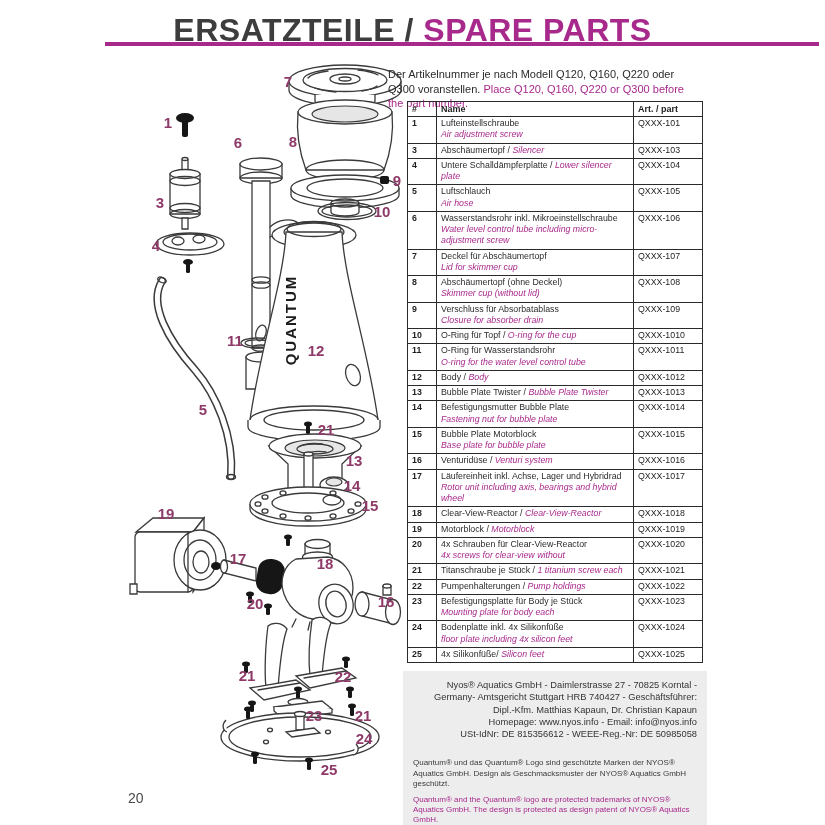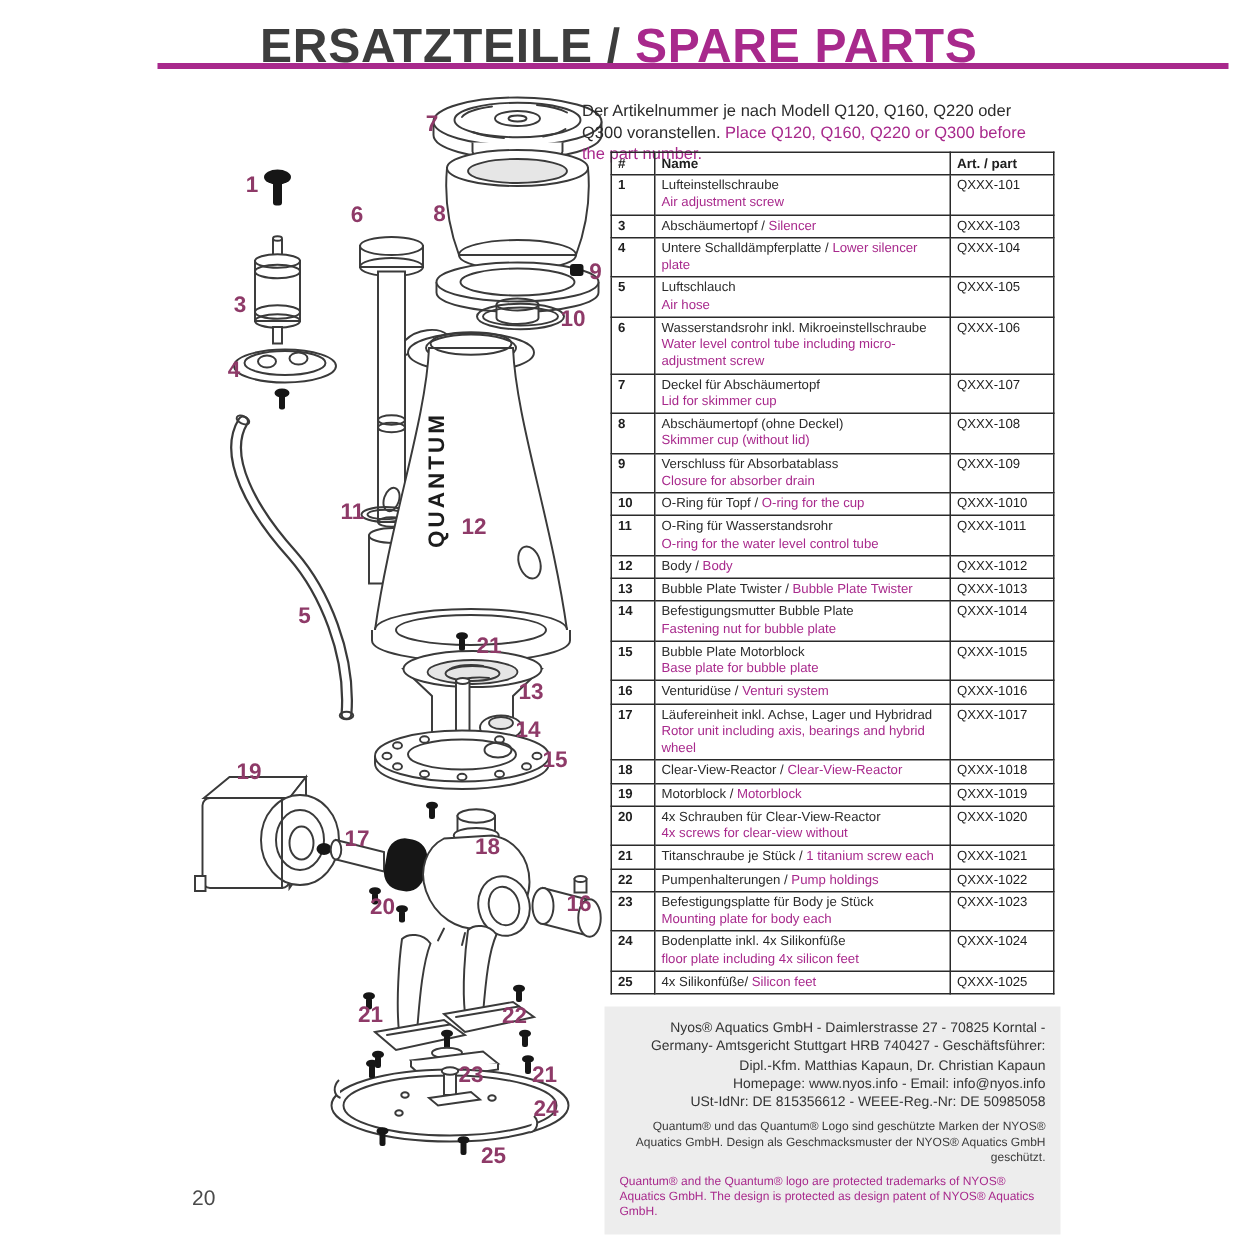--- a/index.html
+++ b/index.html
@@ -23,27 +23,27 @@
 
   
   .tablewrap{position:absolute;left:407px;top:101px;width:296px;}
   table{border-collapse:collapse;width:100%;table-layout:fixed;}
   th,td{border:1.4px solid #2a2a2a;padding:1px 4px 2px 4px;vertical-align:top;text-align:left;}
   th{font-size:9px;font-weight:700;color:#1e1e1e;padding-top:2px;padding-bottom:2px;}
   td{font-size:8.8px;line-height:1.28;}
   .c-num{width:20px;font-weight:700;color:#1e1e1e;}
   .c-art{width:60px;color:#1e1e1e;}
   td .de{color:var(--ink);}
-  td .en{color:var(--accent);}
+  td .en{color:var(--accent);font-style:italic;}
 
   
   .footerbox{position:absolute;left:403px;top:671px;width:284px;background:#ededed;
     padding:8px 10px 9px 10px;}
   .footerbox .blk1{font-size:9.3px;line-height:1.32;color:#333;white-space:pre-line;text-align:right;}
-  .footerbox .blk2{font-size:8px;line-height:1.3;color:#3a3a3a;margin-top:6px;text-align:right;}
+  .footerbox .blk2{font-size:8px;line-height:1.3;color:#3a3a3a;margin-top:18px;}
   .footerbox .blk3{font-size:8px;line-height:1.3;color:var(--accent);margin-top:5px;}
 
   .pagenum{position:absolute;left:128px;top:790px;font-size:14px;color:#4a4a4a;}
 
   
   .diagram{position:absolute;left:100px;top:48px;}
   .diagram *{vector-effect:non-scaling-stroke;}
   .ln{fill:none;stroke:#3a3a3a;stroke-width:1.3;stroke-linecap:round;stroke-linejoin:round;}
   .lnw{fill:#ffffff;stroke:#3a3a3a;stroke-width:1.3;}
   .lng{fill:#e6e6e6;stroke:#3a3a3a;stroke-width:1.2;}

